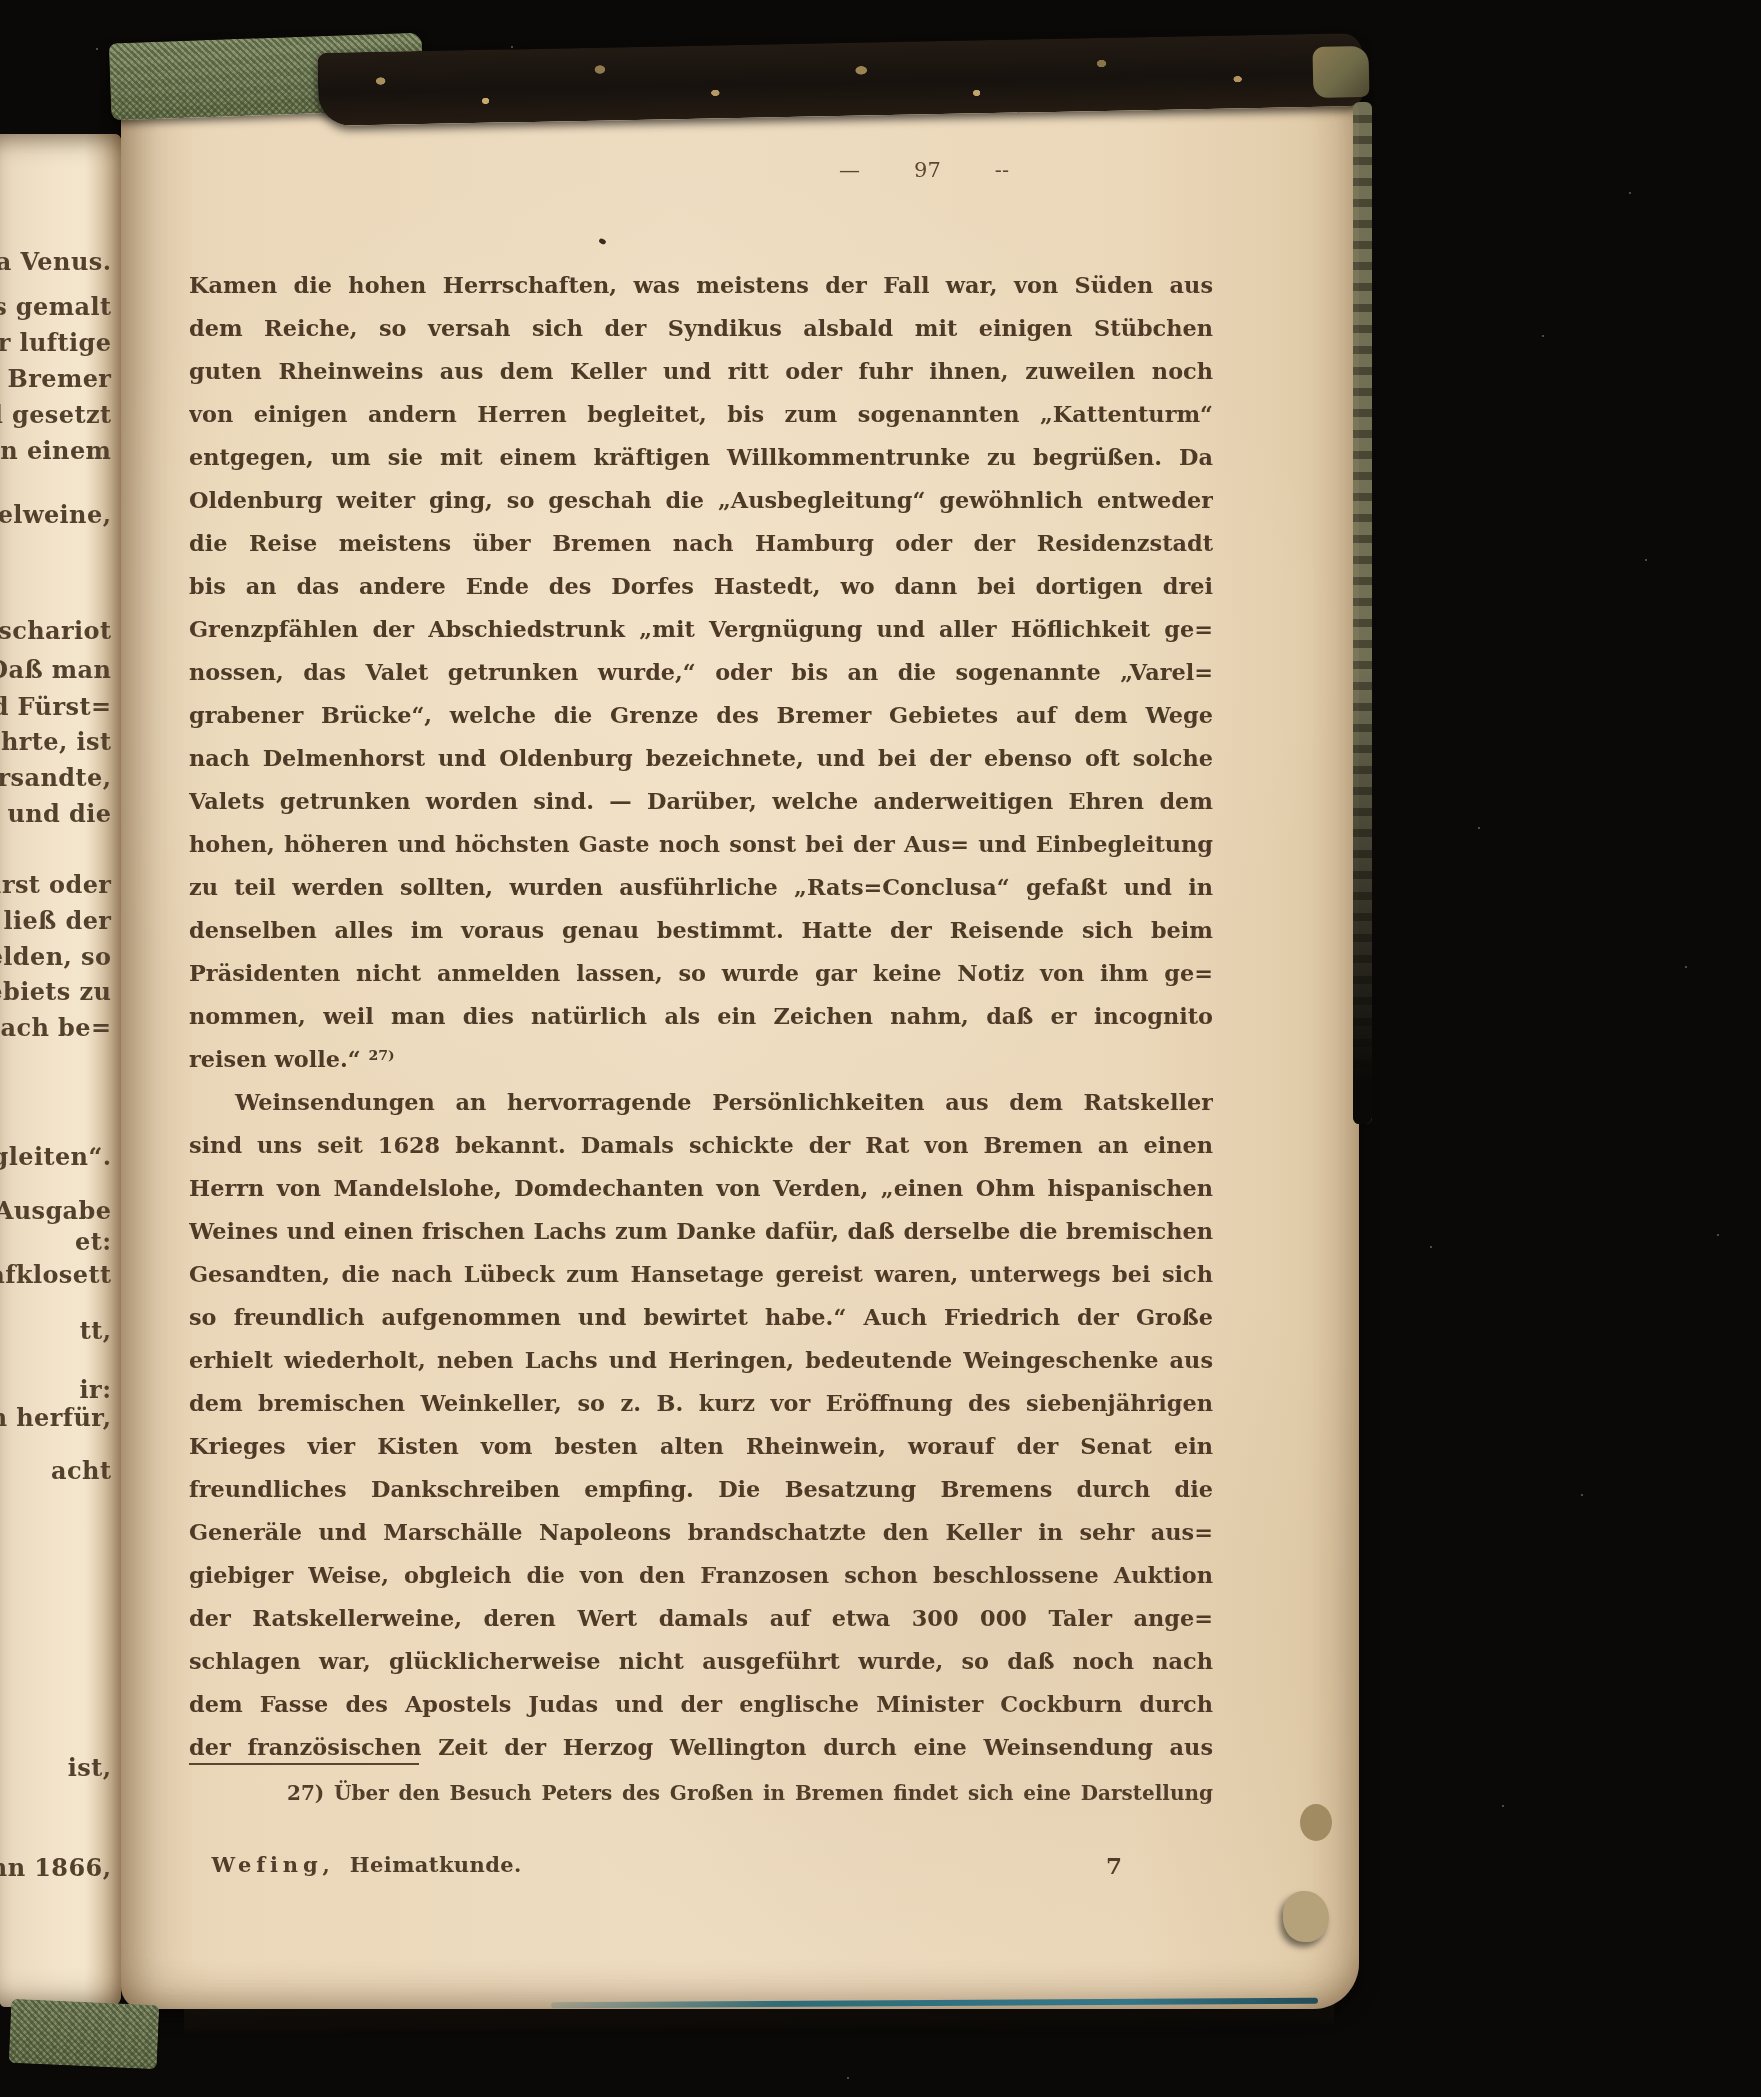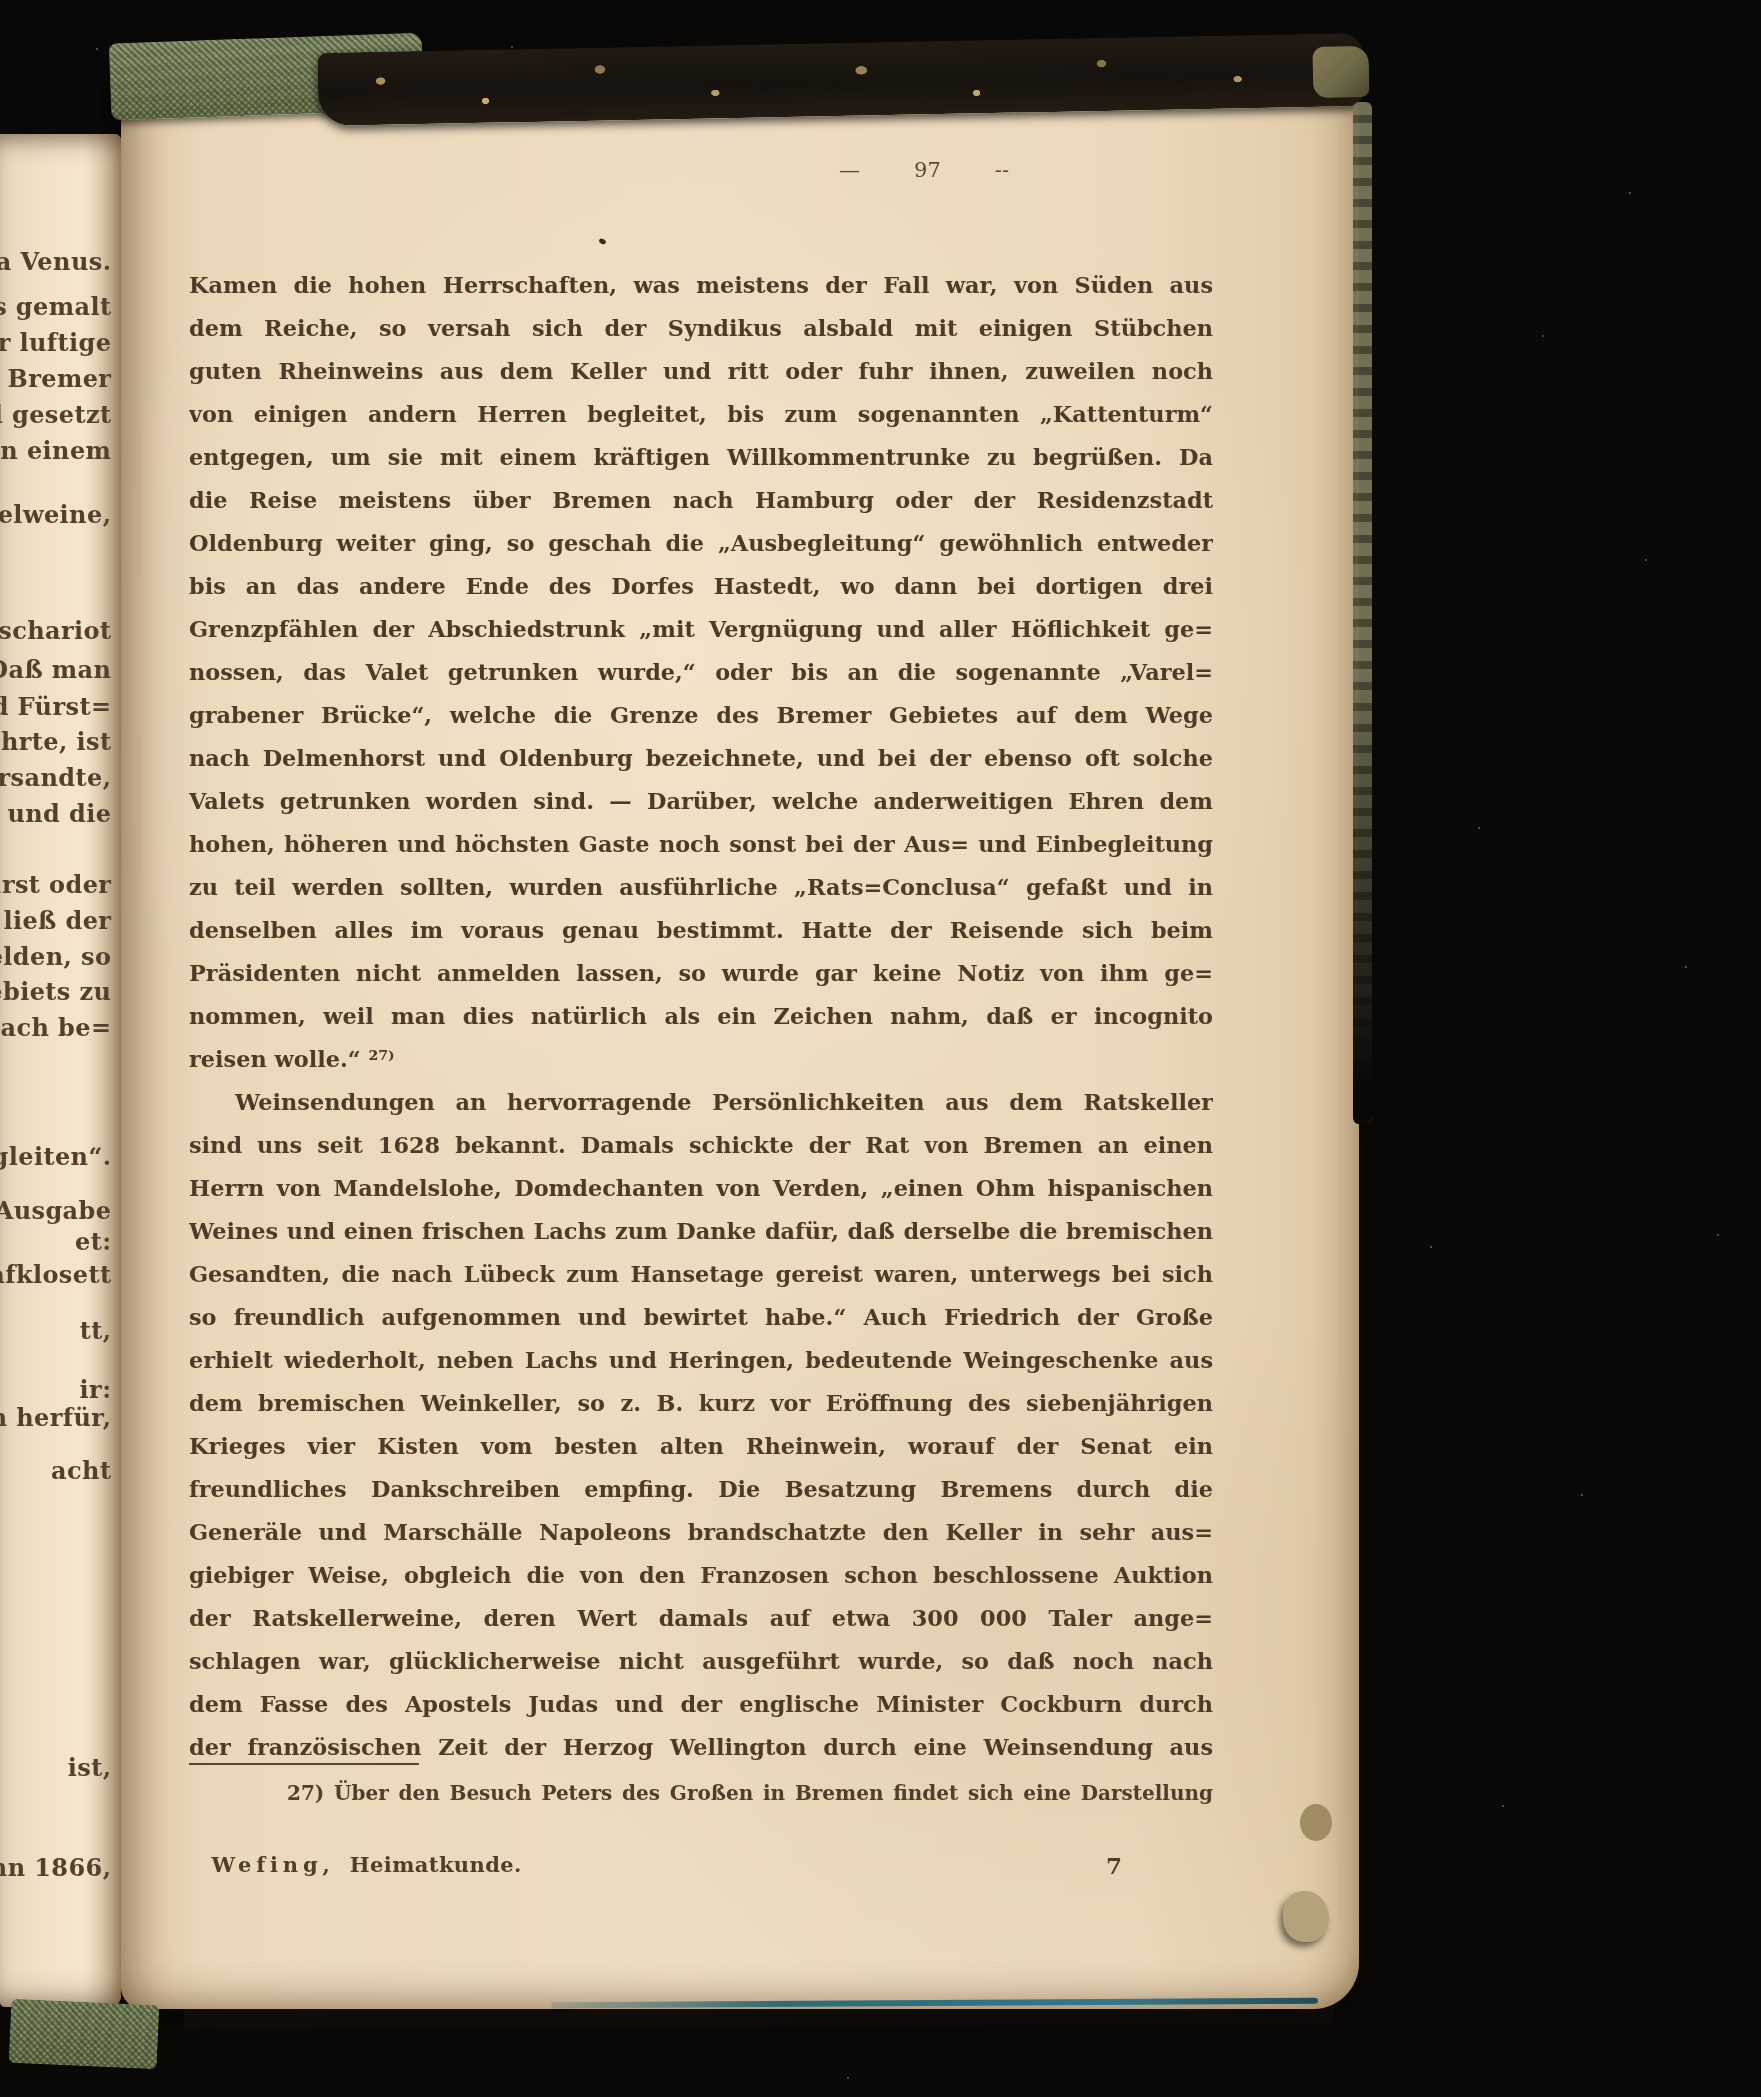--- a/index.html
+++ b/index.html
@@ -142,22 +142,22 @@
         <span>—</span><span>97</span><span>--</span>
       </div>
 
       <div class="textblock">
         <div>
             <div class="tline">Kamen die hohen Herrschaften, was meistens der Fall war, von Süden aus</div>
             <div class="tline">dem Reiche, so versah sich der Syndikus alsbald mit einigen Stübchen</div>
             <div class="tline">guten Rheinweins aus dem Keller und ritt oder fuhr ihnen, zuweilen noch</div>
             <div class="tline">von einigen andern Herren begleitet, bis zum sogenannten „Kattenturm“</div>
             <div class="tline">entgegen, um sie mit einem kräftigen Willkommentrunke zu begrüßen.  Da</div>
+            <div class="tline">Oldenburg weiter ging, so geschah die „Ausbegleitung“ gewöhnlich entweder</div>
             <div class="tline">die Reise meistens über Bremen nach Hamburg oder der Residenzstadt</div>
-            <div class="tline">Oldenburg weiter ging, so geschah die „Ausbegleitung“ gewöhnlich entweder</div>
             <div class="tline">bis an das andere Ende des Dorfes Hastedt, wo dann bei dortigen drei</div>
             <div class="tline">Grenzpfählen der Abschiedstrunk „mit Vergnügung und aller Höflichkeit ge=</div>
             <div class="tline">nossen, das Valet getrunken wurde,“ oder bis an die sogenannte „Varel=</div>
             <div class="tline">grabener Brücke“, welche die Grenze des Bremer Gebietes auf dem Wege</div>
             <div class="tline">nach Delmenhorst und Oldenburg bezeichnete, und bei der ebenso oft solche</div>
             <div class="tline">Valets getrunken worden sind. — Darüber, welche anderweitigen Ehren dem</div>
             <div class="tline">hohen, höheren und höchsten Gaste noch sonst bei der Aus= und Einbegleitung</div>
             <div class="tline">zu teil werden sollten, wurden ausführliche „Rats=Conclusa“ gefaßt und in</div>
             <div class="tline">denselben alles im voraus genau bestimmt.  Hatte der Reisende sich beim</div>
             <div class="tline">Präsidenten nicht anmelden lassen, so wurde gar keine Notiz von ihm ge=</div>

